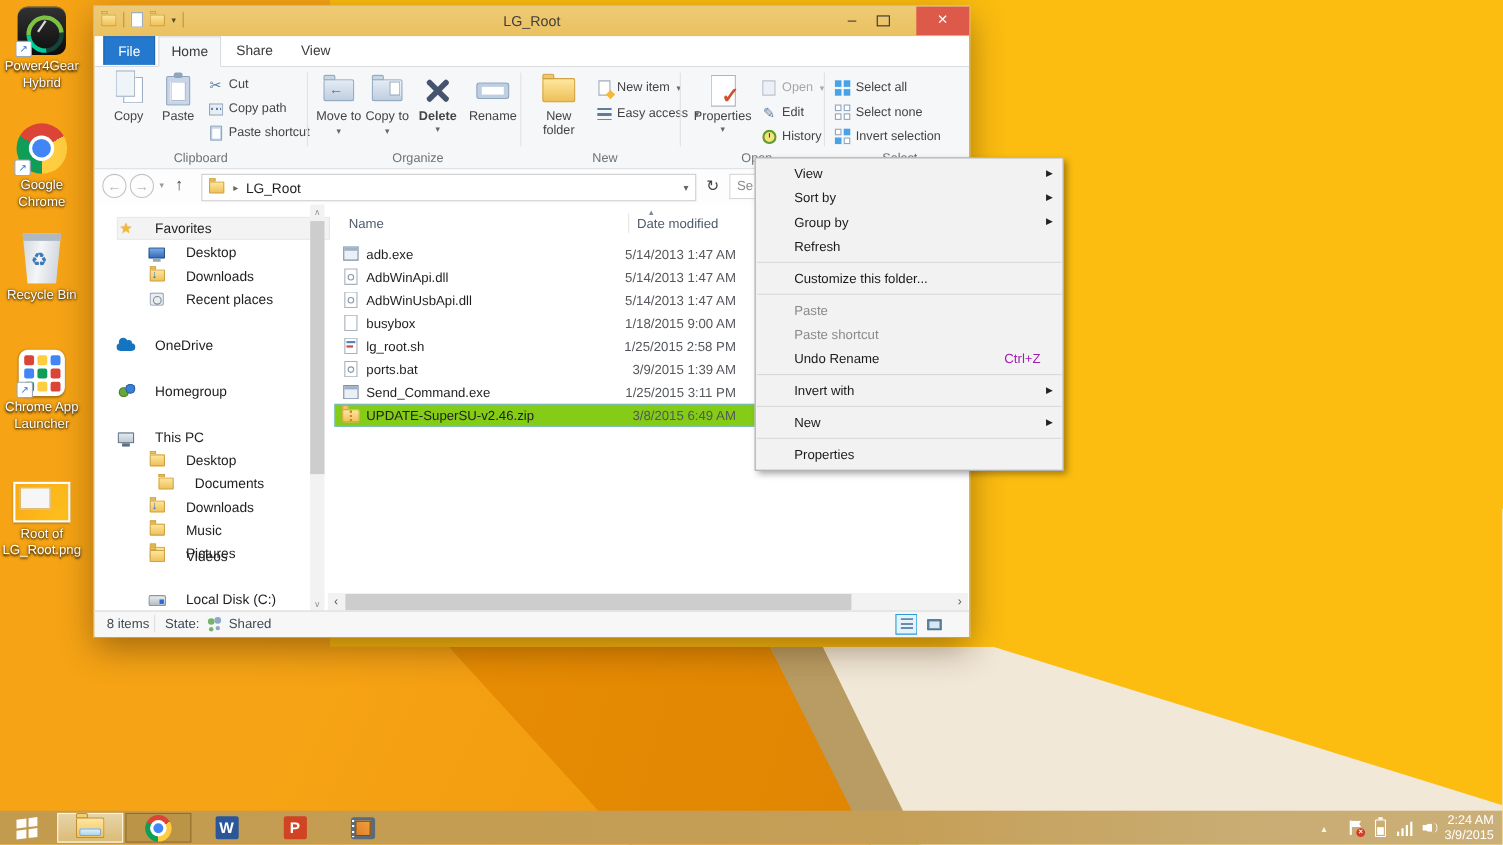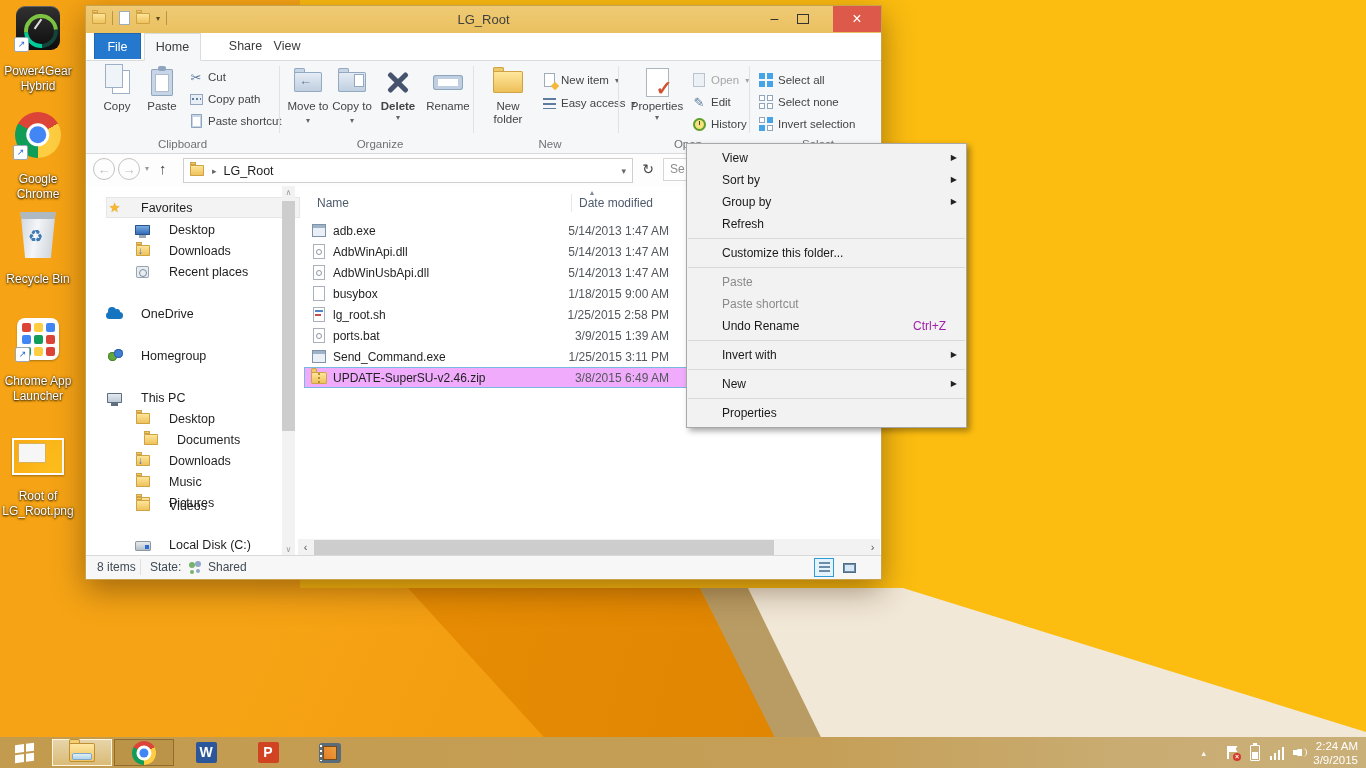--- a/index.html
+++ b/index.html
@@ -10,21 +10,21 @@
   .wp-orange{position:absolute;inset:0;background:linear-gradient(115deg,#F6A415 30%,#EE9108 80%);
     clip-path:polygon(0px 0px,300px 0px,300px 588px,410px 588px,575px 768px,0px 768px)}
   .wp-wedge{position:absolute;inset:0;background:linear-gradient(105deg,#EF9305,#D87E00);
     clip-path:polygon(408px 588px,700px 588px,792px 768px,572px 768px)}
   .wp-band{position:absolute;inset:0;background:#B99C63;
     clip-path:polygon(700px 588px,748px 588px,838px 768px,790px 768px)}
   .wp-cream{position:absolute;inset:0;background:#F2E8D7;
     clip-path:polygon(748px 588px,903px 588px,1366px 732px,1366px 768px,836px 768px)}
   
   .dicon{position:absolute;left:1px;width:74px;text-align:center;cursor:default}
-  .dicon .lbl{display:block;margin-top:14px;font-size:12px;line-height:15px;color:#fff;
+  .dicon .lbl{display:block;margin-top:3px;font-size:12px;line-height:15px;color:#fff;
     text-shadow:0 1px 2px rgba(0,0,0,.85),0 0 3px rgba(0,0,0,.6)}
   .dimg{position:relative;margin:0 auto}
   .shortcut{position:absolute;left:-2px;bottom:-2px;width:13px;height:13px;background:#fff;
     border:1px solid #9AA7B4;border-radius:2px;font-size:9px;line-height:12px;color:#2D6AD4;text-align:center}
   .p4g{width:44px;height:44px;border-radius:9px;background:linear-gradient(#323232,#0D0D0D);box-shadow:inset 0 1px 0 rgba(255,255,255,.25)}
   .p4g .dial{position:absolute;left:8px;top:8px;width:26px;height:26px;border-radius:50%;
     border:4px solid #7DC242;border-right-color:#14443a;border-bottom-color:#0c9;transform:rotate(40deg)}
   .p4g .needle{position:absolute;left:21px;top:12px;width:2px;height:12px;background:#ddd;transform:rotate(35deg)}
   .chromeball{border-radius:50%;background:conic-gradient(from -60deg,#DB4437 0 120deg,#FFCD40 120deg 240deg,#0F9D58 240deg 360deg);position:relative}
   .chromeball::after{content:"";position:absolute;left:50%;top:50%;width:38%;height:38%;transform:translate(-50%,-50%);
@@ -148,21 +148,21 @@
   .flist{position:absolute;left:212px;top:0;right:1px;height:371px}
   .fhead{position:absolute;left:0;top:6px;right:0;height:22px;font-size:12px;color:#4E5B6B}
   .fhead .hname{position:absolute;left:19px;top:4px}
   .fhead .hdate{position:absolute;left:281px;top:4px}
   .fhead .hdiv{position:absolute;left:273px;top:2px;width:1px;height:18px;background:#E7E7E7}
   .fhead .sort{position:absolute;left:292px;top:-4px;font-size:8px;color:#7A8A9A}
   .frow{position:absolute;left:6px;right:55px;height:21px;display:flex;align-items:center;font-size:12px;color:#1F1F1F}
   .frow .fic{width:16px;margin-left:7px;display:flex;justify-content:center}
   .frow .fname{margin-left:6px;flex:1}
   .frow .fdate{position:absolute;left:255px;width:110px;text-align:right;color:#54575B}
-  .frow.sel{background:#f0abfc;box-shadow:inset 0 0 0 1px #77B9E0}
+  .frow.sel{background:#84cc16;box-shadow:inset 0 0 0 1px #77B9E0}
   .exeic{position:relative;width:14px;height:13px;background:#EAF0F6;box-shadow:inset 0 0 0 1px #7E92A8}
   .exeic::before{content:"";position:absolute;left:1px;top:1px;right:1px;height:3px;background:#9FB3C8}
   .pg{position:relative;width:12px;height:15px;background:#fff;box-shadow:inset 0 0 0 1px #A9B2BC}
   .pg.gear::after{content:"";position:absolute;left:3px;top:5px;width:6px;height:6px;border-radius:50%;border:1.5px solid #8A97A5;box-sizing:border-box}
   .pg.scr::before{content:"";position:absolute;left:2px;top:3px;width:8px;height:2px;background:#4E86C8}
   .pg.scr::after{content:"";position:absolute;left:2px;top:7px;width:6px;height:2px;background:#C0504D}
   .foldy.zip{width:16px;height:12px}
   .foldy.zip::after{content:"";position:absolute;left:7px;top:1px;bottom:1px;width:2px;
     background:repeating-linear-gradient(#B98E2E 0 2px,rgba(0,0,0,0) 2px 4px)}
   .scroll-h{position:absolute;left:0;right:0;top:353px;height:17px;background:#F2F2F2;font-size:11px;color:#555}
@@ -293,21 +293,21 @@
       </div>
       <div class="title">LG_Root</div>
       <div class="capbtn" style="right:94px;width:25px">–</div>
       <div class="capbtn" style="right:64px;width:28px"><span class="maxbox"></span></div>
       <div class="capbtn close" style="right:0;width:48px">×</div>
     </div>
 
     <div class="tabrow">
       <div class="tab file" style="left:8px;width:47px">File</div>
       <div class="tab active" style="left:58px;width:57px">Home</div>
-      <div class="tab" style="left:132px;width:55px">Share</div>
+      <div class="tab" style="left:118px;width:55px">Share</div>
       <div class="tab" style="left:176px;width:50px">View</div>
       <div class="ribbonctl" style="right:40px">∧</div>
       <div class="helpdot" style="right:12px">?</div>
     </div>
 
     <div class="ribbon">
 
       <div class="bigbtn" style="left:10px;width:42px">
         <div class="ic">
             <span class="doc2"></span>

